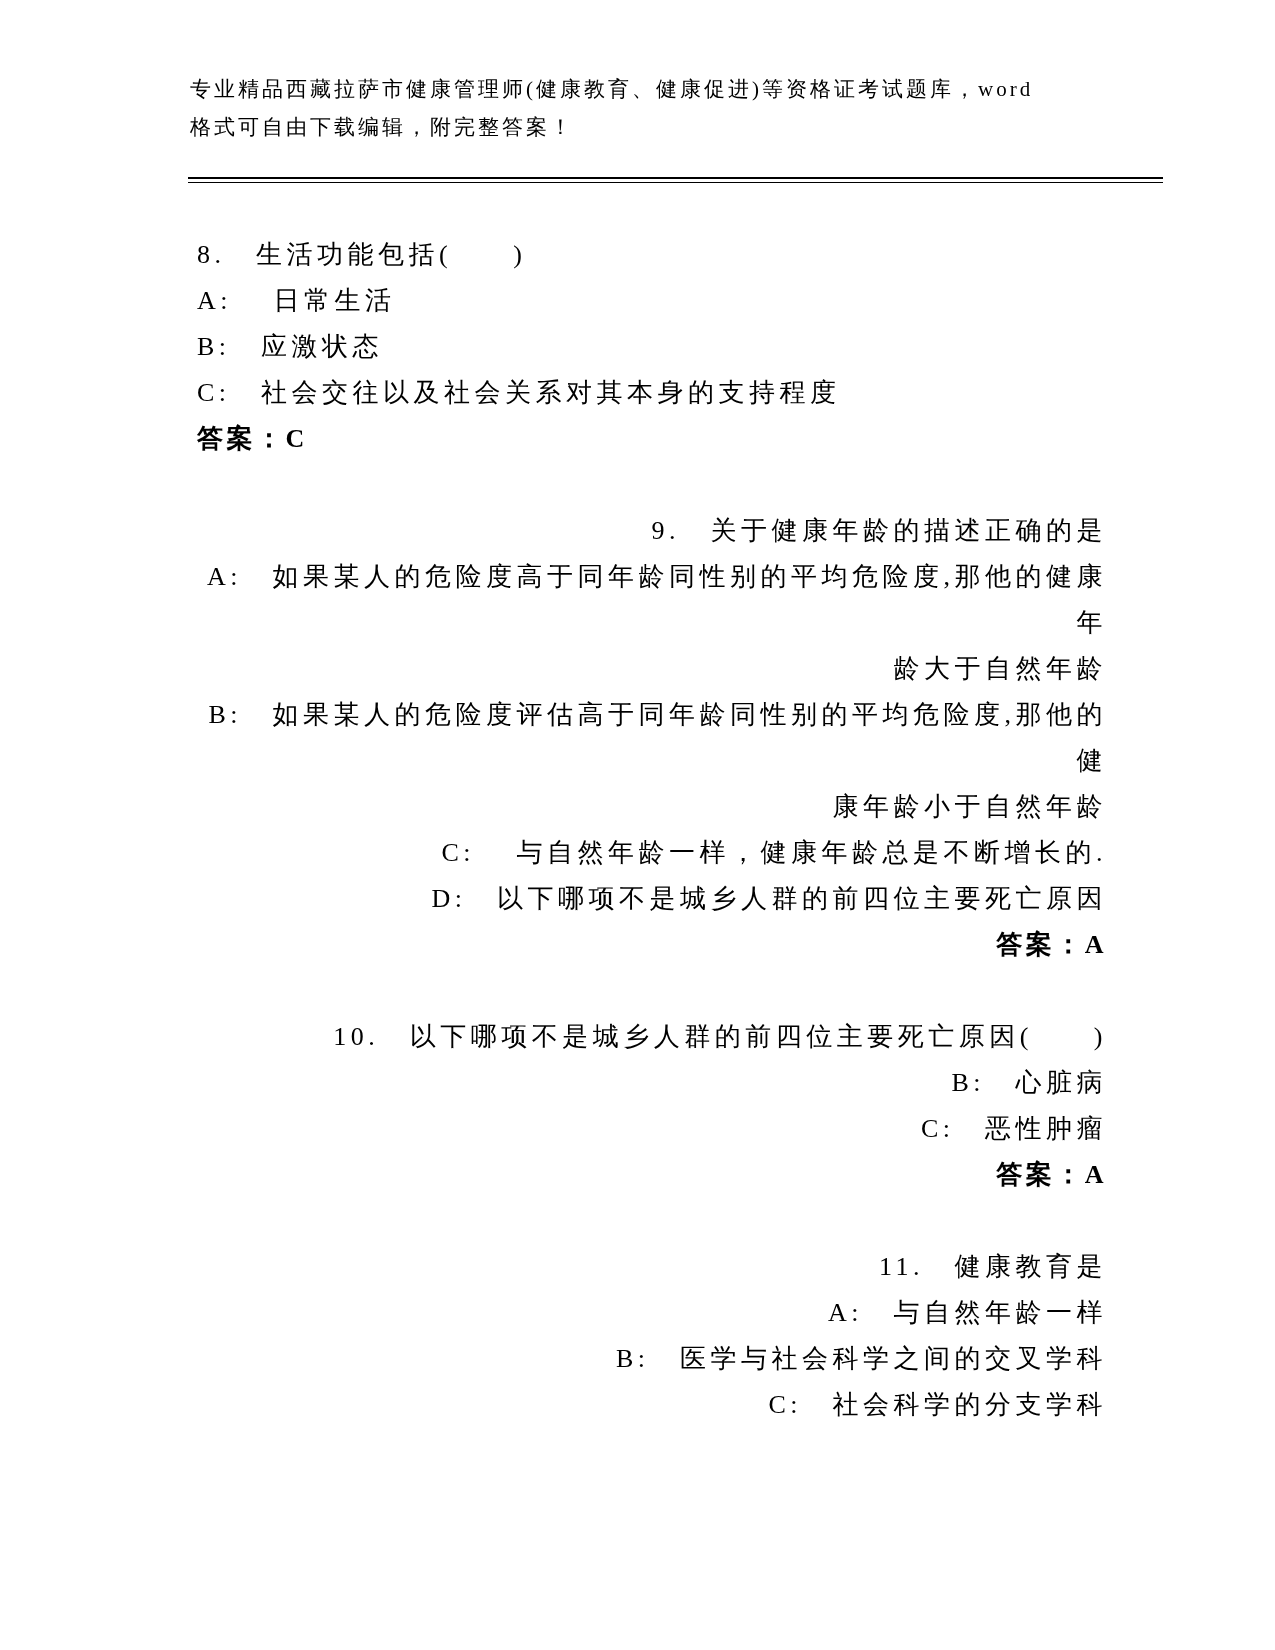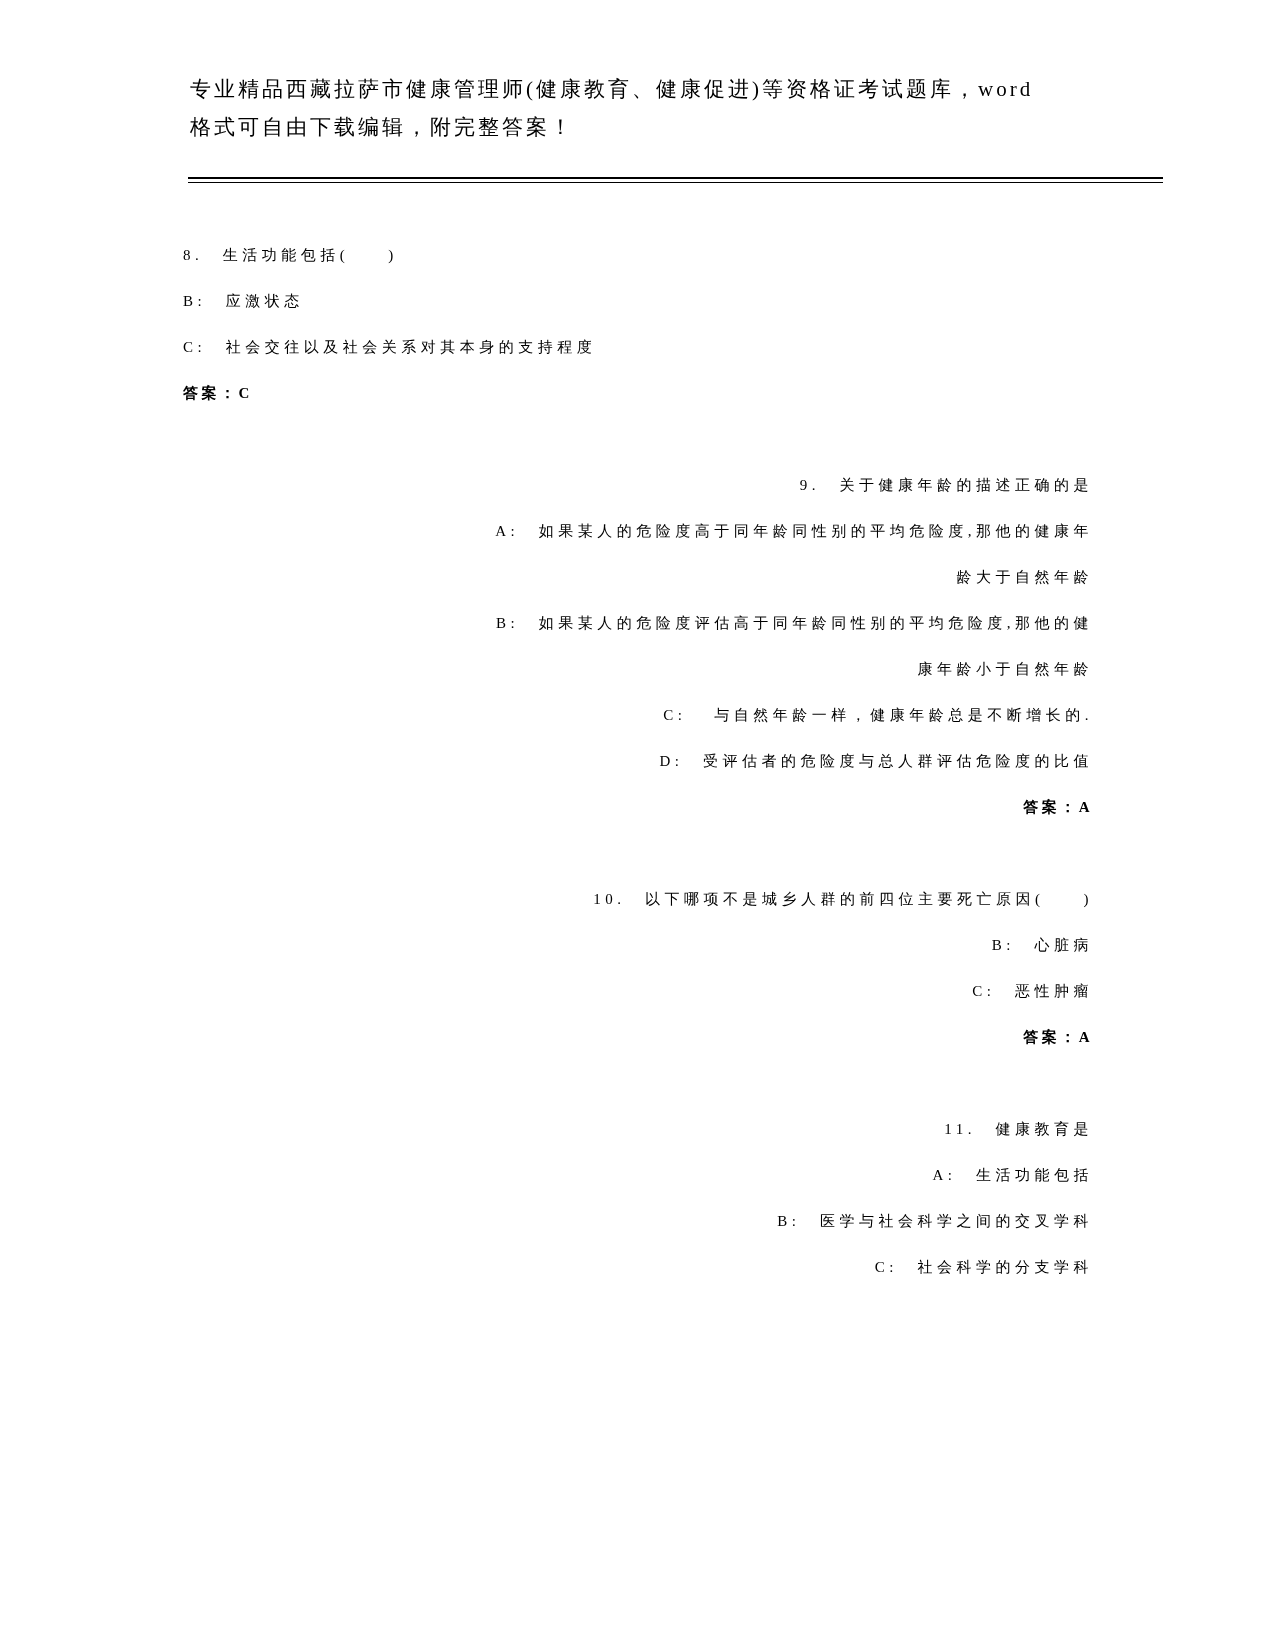--- a/index.html
+++ b/index.html
@@ -32,24 +32,24 @@
     left: 188px;
     top: 177px;
     width: 975px;
     height: 3px;
     border-top: 2.5px solid #000;
     border-bottom: 1.8px solid #000;
     background: transparent;
   }
   .body-text {
     position: absolute;
-    left: 183px;
+    left: 197px;
     top: 232px;
     width: 910px;
-    font-size: 15px;
+    font-size: 26px;
     line-height: 46px;
     letter-spacing: 4.5px;
   }
   .question { margin: 0; }
   .question + .question { margin-top: 46px; text-align: right; }
   .line {
     margin: 0;
     white-space: pre-line;
     font-weight: 400;
   }
@@ -65,44 +65,45 @@
 
   <div class="header-text">专业精品西藏拉萨市健康管理师(健康教育、健康促进)等资格证考试题库，word
 格式可自由下载编辑，附完整答案！</div>
 
   <div class="header-rule"></div>
 
   <div class="body-text">
 
     <section class="question">
       <p class="line title">8.　生活功能包括(　　)</p>
+      <p class="line option">A:　 日常生活</p>
       <p class="line option">B:　应激状态</p>
       <p class="line option">C:　社会交往以及社会关系对其本身的支持程度</p>
       <p class="line answer">答案：C</p>
     </section>
 
     <section class="question">
       <p class="line title">9.　关于健康年龄的描述正确的是</p>
       <p class="line option">A:　如果某人的危险度高于同年龄同性别的平均危险度,那他的健康年
 龄大于自然年龄</p>
       <p class="line option">B:　如果某人的危险度评估高于同年龄同性别的平均危险度,那他的健
 康年龄小于自然年龄</p>
       <p class="line option">C:　 与自然年龄一样，健康年龄总是不断增长的.</p>
-      <p class="line option">D:　受评估者的危险度与总人群评估危险度的比值</p>
+      <p class="line option">D:　以下哪项不是城乡人群的前四位主要死亡原因</p>
       <p class="line answer">答案：A</p>
     </section>
 
     <section class="question">
       <p class="line title">10.　以下哪项不是城乡人群的前四位主要死亡原因(　　)</p>
       <p class="line option">B:　心脏病</p>
       <p class="line option">C:　恶性肿瘤</p>
       <p class="line answer">答案：A</p>
     </section>
 
     <section class="question">
       <p class="line title">11.　健康教育是</p>
-      <p class="line option">A:　生活功能包括</p>
+      <p class="line option">A:　与自然年龄一样</p>
       <p class="line option">B:　医学与社会科学之间的交叉学科</p>
       <p class="line option">C:　社会科学的分支学科</p>
     </section>
 
   </div>
 </div>
 
 </body></html>

